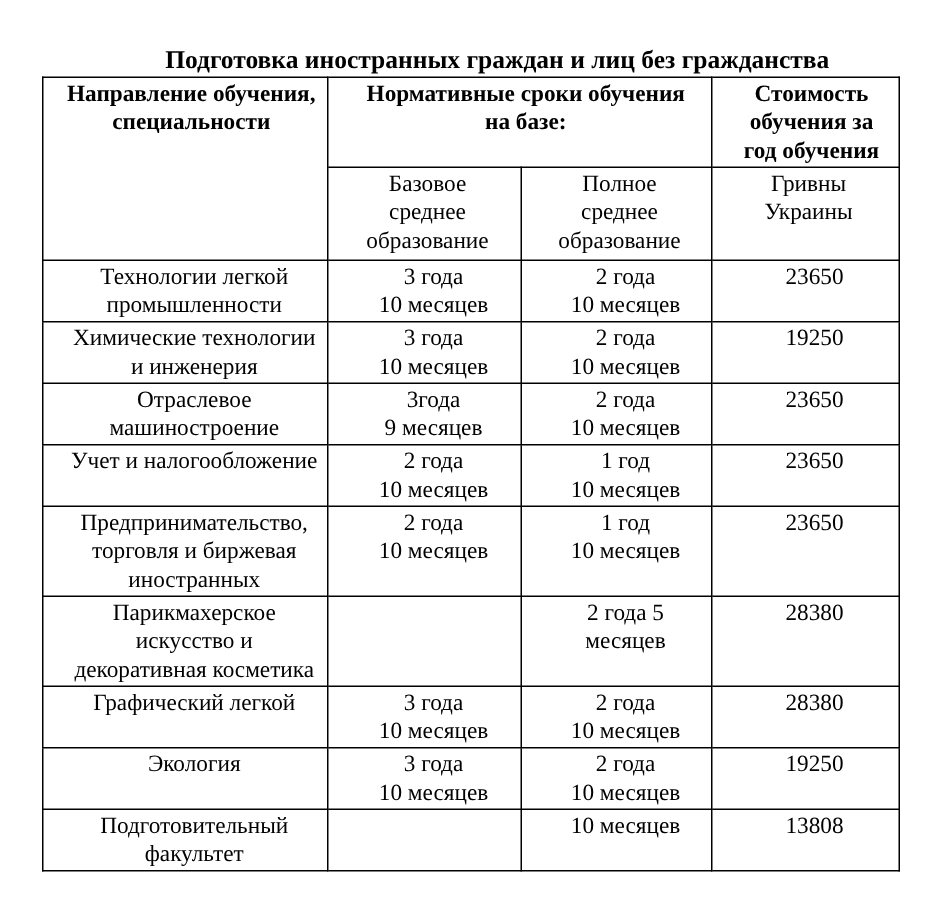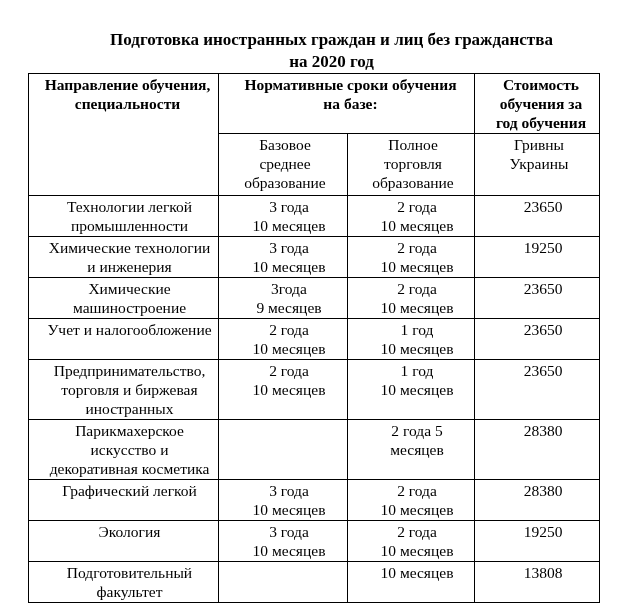--- a/index.html
+++ b/index.html
@@ -58,21 +58,20 @@
   th.h-spec  { padding-right: 12px; }
   th.h-cost  { padding-right: 14px; }
 </style>
 </head>
 <body>
 
 <div class="page">
 
   <div class="doc-title">
     <div>Подготовка иностранных граждан и лиц без гражданства</div>
-    <div>на 2020 год</div>
   </div>
 
   <table class="tuition">
     <colgroup>
       <col style="width:190px">
       <col style="width:129px">
       <col style="width:127px">
       <col style="width:125px">
     </colgroup>
 
@@ -84,21 +83,21 @@
 на базе:</th>
       <th class="group h-cost">Стоимость
 обучения за
 год обучения</th>
     </tr>
 
     <tr style="height:62px">
       <th class="subh">Базовое
 среднее
 образование</th>
-      <th class="subh">Полное торговля
+      <th class="subh">Полное среднее
 образование</th>
       <th class="subh">Гривны
 Украины</th>
     </tr>
 
     <tr style="height:40px">
       <td class="c-spec">Технологии легкой
 промышленности</td>
       <td class="c-dur2">3 года
 10 месяцев</td>
@@ -111,21 +110,21 @@
       <td class="c-spec">Химические технологии
 и инженерия</td>
       <td class="c-dur2">3 года
 10 месяцев</td>
       <td class="c-dur3">2 года
 10 месяцев</td>
       <td class="c-cost">19250</td>
     </tr>
 
     <tr style="height:39px">
-      <td class="c-spec">Химические
+      <td class="c-spec">Отраслевое
 машиностроение</td>
       <td class="c-dur2">3года
 9 месяцев</td>
       <td class="c-dur3">2 года
 10 месяцев</td>
       <td class="c-cost">23650</td>
     </tr>
 
     <tr style="height:37px">
       <td class="c-spec">Учет и налогообложение</td>

